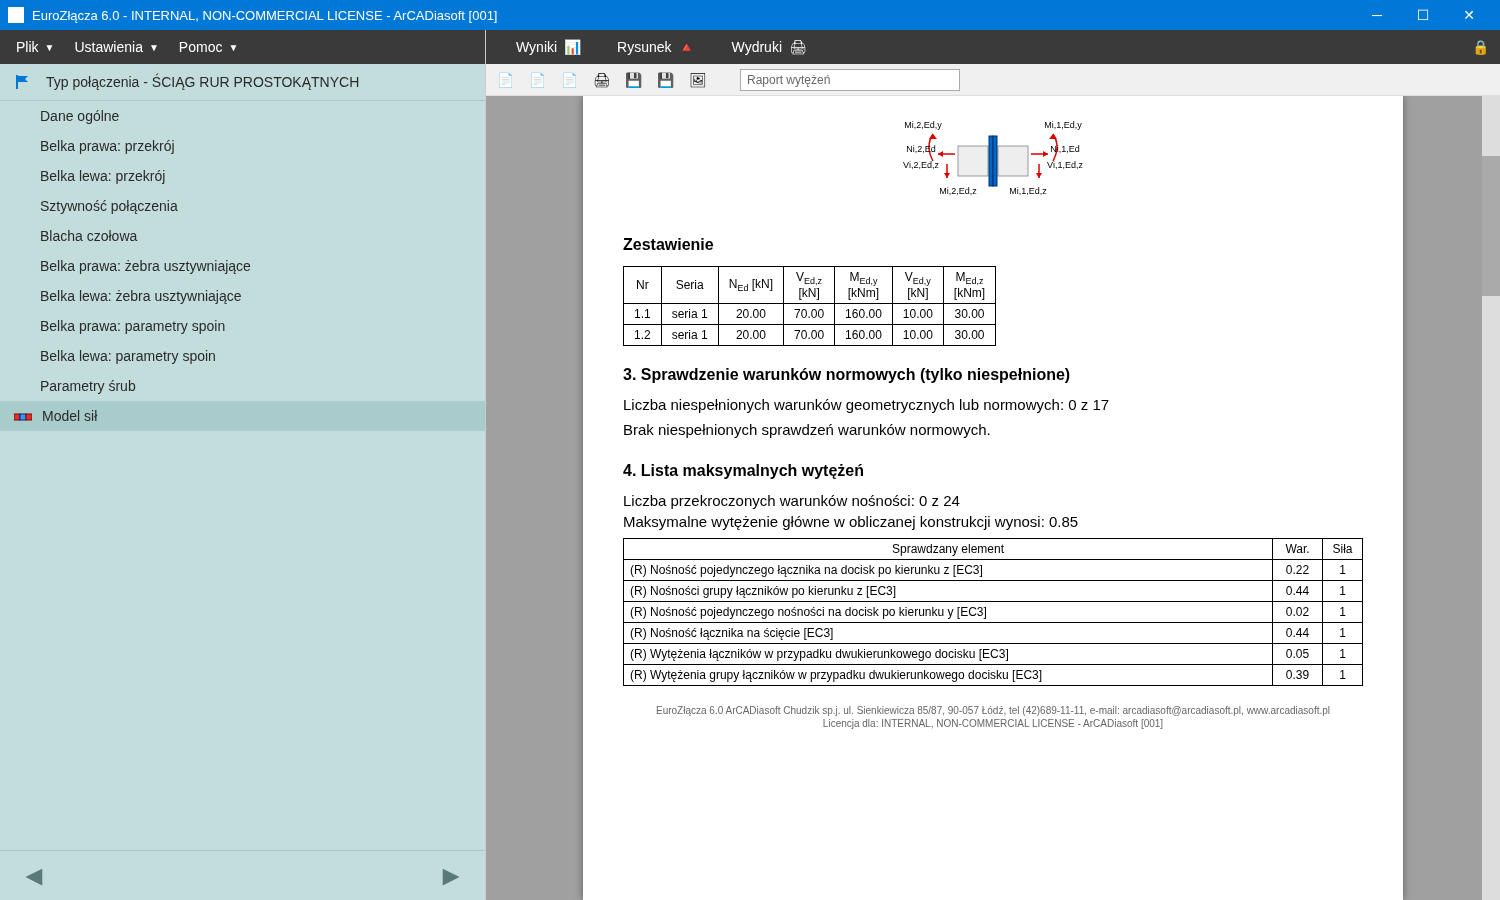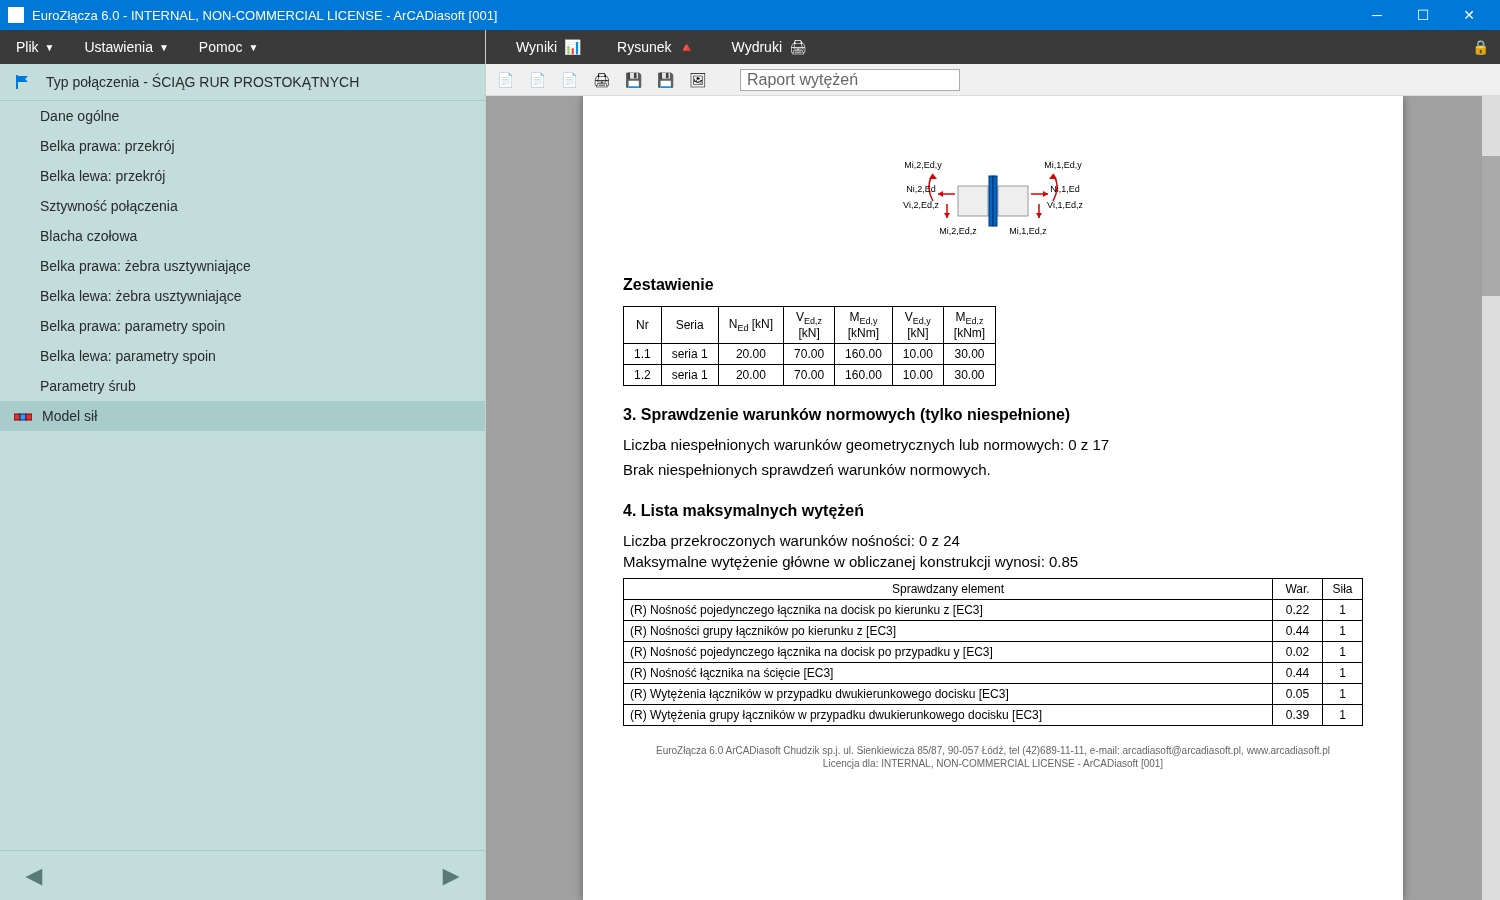--- a/index.html
+++ b/index.html
@@ -4,42 +4,42 @@
 <style>
 * { margin: 0; padding: 0; box-sizing: border-box; font-family: 'Segoe UI', Tahoma, sans-serif; }
 body { width: 1500px; height: 900px; overflow: hidden; background: #fff; display: flex; flex-direction: column; }
 .titlebar { background: #0078d7; color: #fff; height: 30px; display: flex; align-items: center; padding: 0 8px; font-size: 13px; }
 .titlebar-icon { width: 16px; height: 16px; background: #fff; margin-right: 8px; display: inline-block; }
 .titlebar-text { flex: 1; }
 .winbtns { display: flex; gap: 0; }
 .winbtn { width: 46px; height: 30px; display: flex; align-items: center; justify-content: center; font-size: 14px; cursor: pointer; }
 .app-body { flex: 1; display: flex; overflow: hidden; }
 .sidebar { width: 486px; display: flex; flex-direction: column; background: #fff; border-right: 1px solid #ccc; }
-.side-menu { background: #3a3a3a; color: #fff; height: 34px; display: flex; align-items: center; padding: 0 10px; font-size: 14px; gap: 18px; }
+.side-menu { background: #3a3a3a; color: #fff; height: 34px; display: flex; align-items: center; padding: 0 10px; font-size: 14px; gap: 8px; }
 .side-menu-item { display: flex; align-items: center; gap: 6px; padding: 0 6px; cursor: pointer; }
 .side-menu-item .caret { font-size: 10px; }
 .side-tree { background: #c3dcdc; flex: 1; overflow-y: auto; font-size: 14px; color: #2a2a2a; }
 .tree-head { display: flex; align-items: center; gap: 16px; padding: 10px 14px; font-weight: 500; border-bottom: 1px solid #a9c9c9; }
 .tree-head .flag-icon { width: 16px; height: 16px; display: inline-block; color: #0078d7; }
 .tree-item { padding: 7px 18px 7px 40px; cursor: pointer; }
 .tree-item.selected { background: #a8cccc; display: flex; align-items: center; gap: 10px; padding-left: 14px; }
 .tree-item.selected .model-icon { width: 18px; height: 12px; display: inline-block; }
 .side-nav { height: 50px; background: #c3dcdc; display: flex; align-items: center; justify-content: space-between; padding: 0 20px; border-top: 1px solid #a9c9c9; }
 .navbtn { font-size: 28px; color: #5a7a7a; cursor: pointer; }
 .main { flex: 1; display: flex; flex-direction: column; background: #fff; }
 .main-menu { background: #3a3a3a; color: #fff; height: 34px; display: flex; align-items: center; padding: 0 10px; font-size: 14px; gap: 16px; position: relative; }
 .main-menu-item { display: flex; align-items: center; gap: 8px; cursor: pointer; margin-left: 20px; }
 .mm-icon { width: 16px; height: 16px; display: inline-flex; align-items: center; justify-content: center; }
 .lock-icon { position: absolute; right: 10px; font-size: 14px; }
 .toolbar { background: #f0f0f0; height: 32px; display: flex; align-items: center; padding: 0 10px; gap: 12px; border-bottom: 1px solid #ddd; }
 .tb-icon { width: 20px; height: 20px; display: inline-flex; align-items: center; justify-content: center; cursor: pointer; font-size: 14px; }
-.searchbox { margin-left: 20px; width: 220px; height: 22px; border: 1px solid #aaa; padding: 0 6px; font-size: 16px; color: #666; background: #fff; }
+.searchbox { margin-left: 20px; width: 220px; height: 22px; border: 1px solid #aaa; padding: 0 6px; font-size: 12px; color: #666; background: #fff; }
 .content { flex: 1; background: #a0a0a0; display: flex; justify-content: center; overflow: hidden; position: relative; }
 .paper-wrap { width: 820px; background: #fff; margin-top: 0; box-shadow: 0 0 8px rgba(0,0,0,0.4); overflow: hidden; position: relative; }
-.paper { padding: 20px 40px 10px 40px; font-family: Arial, sans-serif; color: #000; margin-top: 40px; }
+.paper { padding: 20px 40px 10px 40px; font-family: Arial, sans-serif; color: #000; }
 .diagram { display: flex; justify-content: center; margin-bottom: 30px; }
 .diagram svg { width: 260px; height: 90px; }
 h3.sec { font-size: 16px; font-weight: bold; margin: 10px 0 12px 0; }
 p.line { font-size: 15px; margin: 8px 0; }
 table.dt { border-collapse: collapse; font-size: 12px; margin: 10px 0 20px 0; }
 table.dt th, table.dt td { border: 1px solid #000; padding: 3px 10px; text-align: center; }
 table.dt th { font-weight: normal; }
 table.dt2 { border-collapse: collapse; font-size: 12px; width: 100%; margin-top: 8px; }
 table.dt2 th, table.dt2 td { border: 1px solid #000; padding: 3px 6px; }
 table.dt2 th { font-weight: normal; text-align: center; }
@@ -227,21 +227,21 @@
                   <td class="l">(R) Nośność pojedynczego łącznika na docisk po kierunku z [EC3]</td>
                   <td class="c">0.22</td>
                   <td class="c">1</td>
                 </tr>
             <tr>
                   <td class="l">(R) Nośności grupy łączników po kierunku z [EC3]</td>
                   <td class="c">0.44</td>
                   <td class="c">1</td>
                 </tr>
             <tr>
-                  <td class="l">(R) Nośność pojedynczego łącznika na docisk po przypadku y [EC3]</td>
+                  <td class="l">(R) Nośność pojedynczego nośności na docisk po kierunku y [EC3]</td>
                   <td class="c">0.02</td>
                   <td class="c">1</td>
                 </tr>
             <tr>
                   <td class="l">(R) Nośność łącznika na ścięcie [EC3]</td>
                   <td class="c">0.44</td>
                   <td class="c">1</td>
                 </tr>
             <tr>
                   <td class="l">(R) Wytężenia łączników w przypadku dwukierunkowego docisku [EC3]</td>

